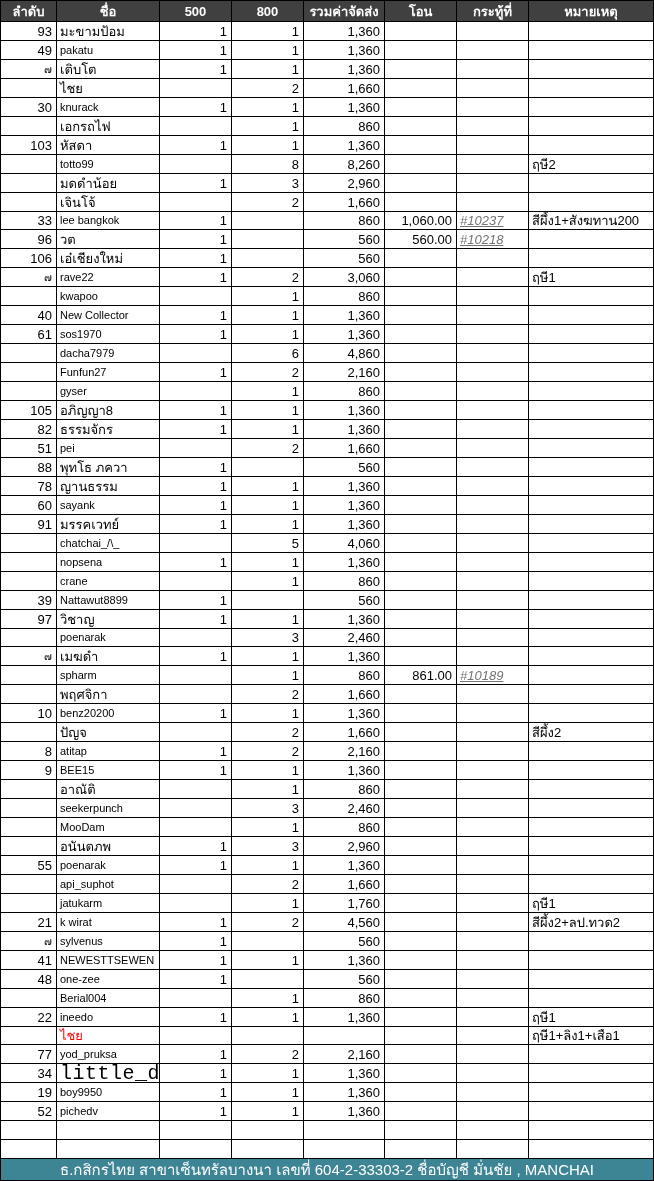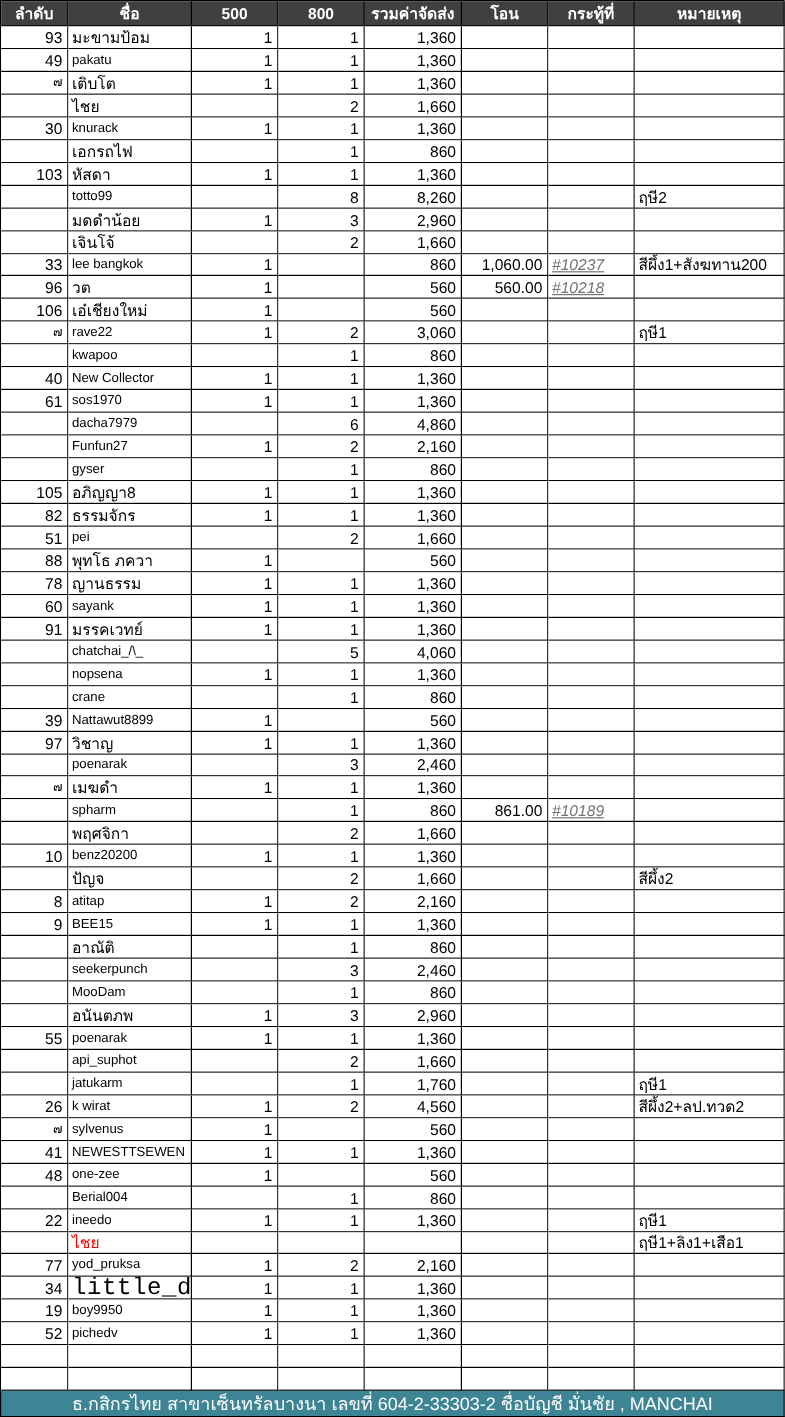--- a/index.html
+++ b/index.html
@@ -91,21 +91,21 @@
       <div style="display: contents;"><div class="cell num"></div><div class="cell txt name-plain">ปัญจ</div><div class="cell num"></div><div class="cell num">2</div><div class="cell num">1,660</div><div class="cell num"></div><div class="cell txt"></div><div class="cell txt">สีผึ้ง2</div></div>
       <div style="display: contents;"><div class="cell num">8</div><div class="cell txt name-bold">atitap</div><div class="cell num">1</div><div class="cell num">2</div><div class="cell num">2,160</div><div class="cell num"></div><div class="cell txt"></div><div class="cell txt"></div></div>
       <div style="display: contents;"><div class="cell num">9</div><div class="cell txt name-bold">BEE15</div><div class="cell num">1</div><div class="cell num">1</div><div class="cell num">1,360</div><div class="cell num"></div><div class="cell txt"></div><div class="cell txt"></div></div>
       <div style="display: contents;"><div class="cell num"></div><div class="cell txt name-plain">อาณัติ</div><div class="cell num"></div><div class="cell num">1</div><div class="cell num">860</div><div class="cell num"></div><div class="cell txt"></div><div class="cell txt"></div></div>
       <div style="display: contents;"><div class="cell num"></div><div class="cell txt name-bold">seekerpunch</div><div class="cell num"></div><div class="cell num">3</div><div class="cell num">2,460</div><div class="cell num"></div><div class="cell txt"></div><div class="cell txt"></div></div>
       <div style="display: contents;"><div class="cell num"></div><div class="cell txt name-bold">MooDam</div><div class="cell num"></div><div class="cell num">1</div><div class="cell num">860</div><div class="cell num"></div><div class="cell txt"></div><div class="cell txt"></div></div>
       <div style="display: contents;"><div class="cell num"></div><div class="cell txt name-plain">อนันตภพ</div><div class="cell num">1</div><div class="cell num">3</div><div class="cell num">2,960</div><div class="cell num"></div><div class="cell txt"></div><div class="cell txt"></div></div>
       <div style="display: contents;"><div class="cell num">55</div><div class="cell txt name-bold">poenarak</div><div class="cell num">1</div><div class="cell num">1</div><div class="cell num">1,360</div><div class="cell num"></div><div class="cell txt"></div><div class="cell txt"></div></div>
       <div style="display: contents;"><div class="cell num"></div><div class="cell txt name-bold">api_suphot</div><div class="cell num"></div><div class="cell num">2</div><div class="cell num">1,660</div><div class="cell num"></div><div class="cell txt"></div><div class="cell txt"></div></div>
       <div style="display: contents;"><div class="cell num"></div><div class="cell txt name-bold">jatukarm</div><div class="cell num"></div><div class="cell num">1</div><div class="cell num">1,760</div><div class="cell num"></div><div class="cell txt"></div><div class="cell txt">ฤษี1</div></div>
-      <div style="display: contents;"><div class="cell num">26</div><div class="cell txt name-bold">k wirat</div><div class="cell num">1</div><div class="cell num">2</div><div class="cell num">4,560</div><div class="cell num"></div><div class="cell txt"></div><div class="cell txt">สีผึ้ง2+ลป.ทวด2</div></div>
+      <div style="display: contents;"><div class="cell num">21</div><div class="cell txt name-bold">k wirat</div><div class="cell num">1</div><div class="cell num">2</div><div class="cell num">4,560</div><div class="cell num"></div><div class="cell txt"></div><div class="cell txt">สีผึ้ง2+ลป.ทวด2</div></div>
       <div style="display: contents;"><div class="cell num ord-th">๗</div><div class="cell txt name-bold">sylvenus</div><div class="cell num">1</div><div class="cell num"></div><div class="cell num">560</div><div class="cell num"></div><div class="cell txt"></div><div class="cell txt"></div></div>
       <div style="display: contents;"><div class="cell num">41</div><div class="cell txt name-bold">NEWESTTSEWEN</div><div class="cell num">1</div><div class="cell num">1</div><div class="cell num">1,360</div><div class="cell num"></div><div class="cell txt"></div><div class="cell txt"></div></div>
       <div style="display: contents;"><div class="cell num">48</div><div class="cell txt name-bold">one-zee</div><div class="cell num">1</div><div class="cell num"></div><div class="cell num">560</div><div class="cell num"></div><div class="cell txt"></div><div class="cell txt"></div></div>
       <div style="display: contents;"><div class="cell num"></div><div class="cell txt name-bold">Berial004</div><div class="cell num"></div><div class="cell num">1</div><div class="cell num">860</div><div class="cell num"></div><div class="cell txt"></div><div class="cell txt"></div></div>
       <div style="display: contents;"><div class="cell num">22</div><div class="cell txt name-bold">ineedo</div><div class="cell num">1</div><div class="cell num">1</div><div class="cell num">1,360</div><div class="cell num"></div><div class="cell txt"></div><div class="cell txt">ฤษี1</div></div>
       <div style="display: contents;"><div class="cell num"></div><div class="cell txt name-red">ไชย</div><div class="cell num"></div><div class="cell num"></div><div class="cell num"></div><div class="cell num"></div><div class="cell txt"></div><div class="cell txt">ฤษี1+ลิง1+เสือ1</div></div>
       <div style="display: contents;"><div class="cell num">77</div><div class="cell txt name-bold">yod_pruksa</div><div class="cell num">1</div><div class="cell num">2</div><div class="cell num">2,160</div><div class="cell num"></div><div class="cell txt"></div><div class="cell txt"></div></div>
       <div style="display: contents;"><div class="cell num">34</div><div class="cell txt name-alt">little_duct</div><div class="cell num">1</div><div class="cell num">1</div><div class="cell num">1,360</div><div class="cell num"></div><div class="cell txt"></div><div class="cell txt"></div></div>
       <div style="display: contents;"><div class="cell num">19</div><div class="cell txt name-bold">boy9950</div><div class="cell num">1</div><div class="cell num">1</div><div class="cell num">1,360</div><div class="cell num"></div><div class="cell txt"></div><div class="cell txt"></div></div>
       <div style="display: contents;"><div class="cell num">52</div><div class="cell txt name-bold">pichedv</div><div class="cell num">1</div><div class="cell num">1</div><div class="cell num">1,360</div><div class="cell num"></div><div class="cell txt"></div><div class="cell txt"></div></div>

